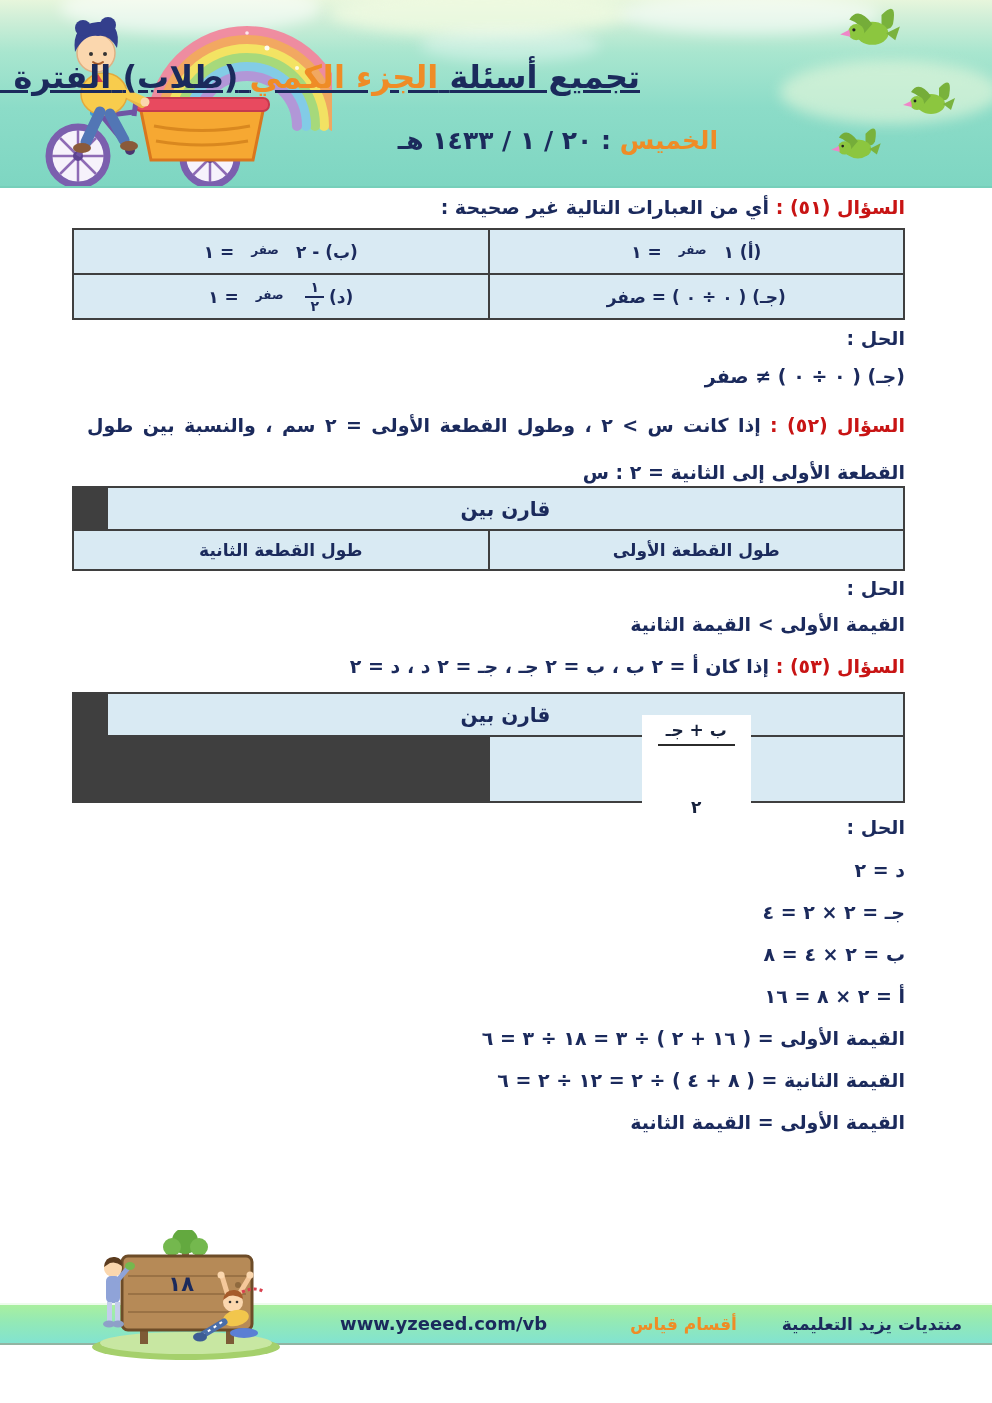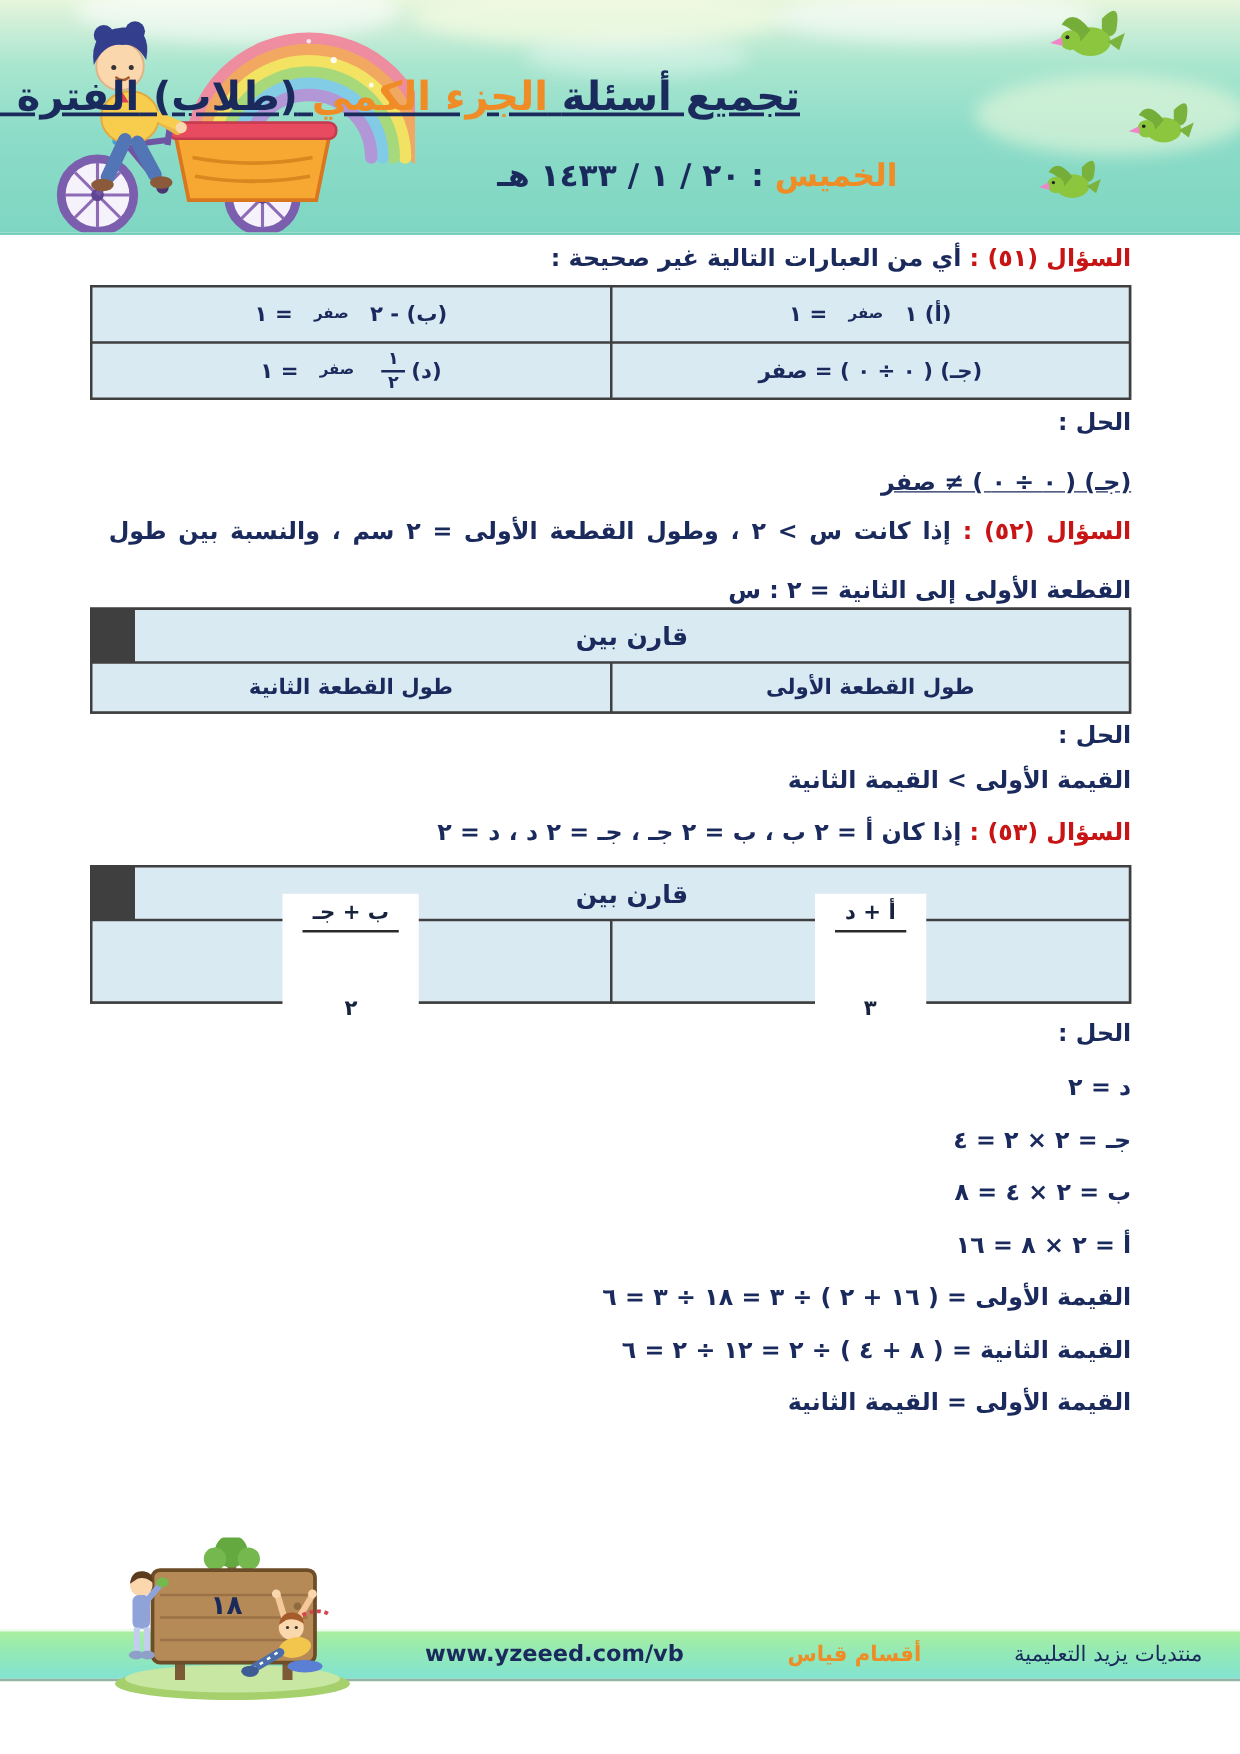--- a/index.html
+++ b/index.html
@@ -50,21 +50,21 @@
   .eq-box .n { border-bottom:2px solid #2b2b2b; padding:0 8px 3px; }
   .eq-box .d { padding-top:3px; }
 
   .sol-lines { position:absolute; right:87px; top:849px; text-align:right; }
   .sol-lines div { height:42px; line-height:42px; font-weight:bold; font-size:19px; color:#1b2a5c; white-space:nowrap; }
 
   
   .footer-strip { position:absolute; left:0; top:1303px; width:992px; height:42px;
     background:linear-gradient(180deg,#a9ef9f 0%,#93e9b6 45%,#82e3d0 100%);
     border-top:2px solid #eefcec; border-bottom:2px solid #92b4a2; }
-  .f-site { position:absolute; top:1303px; right:30px;  height:42px; line-height:42px; font-weight:normal; font-size:17px; color:#1b2a5c;text-align:center; }
+  .f-site { position:absolute; top:1303px; right:30px;  height:42px; line-height:42px; font-weight:bold; font-size:17px; color:#1b2a5c;text-align:center; }
   .f-sec  { position:absolute; top:1303px; left:630px;  height:42px; line-height:42px; font-weight:bold; font-size:17px; color:#ef8c26; }
   .f-url  { position:absolute; top:1303px; left:340px;  height:42px; line-height:42px; font-weight:bold; font-size:18px; color:#1b2a5c; direction:ltr; }
   .footer-art { position:absolute; left:86px; top:1230px; }
   .page-num { position:absolute; left:150px; top:1272px; width:44px; 
               font-weight:bold; font-size:21px; color:#1b2a5c; }
 </style>
 </head>
 <body>
 
 <div class="page">
@@ -213,21 +213,21 @@
       <span class="sfrac">
           <span class="n">١</span>
           <span class="d">٢</span>
         </span>
         <sup class="zero">صفر</sup>
       <span>= ١</span>
     </div>
   </div>
 
   <div class="line red" style="top:327px;">الحل :</div>
-  <div class="line" style="top:375px;text-decoration:underline;">(جـ) ( ٠ ÷ ٠ ) ≠ صفر</div>
+  <div class="line" style="top:365px;">(جـ) ( ٠ ÷ ٠ ) ≠ صفر</div>
 
   <div class="para" style="top:402px;">
     <span class="red">السؤال (٥٢) :</span>
     <span class="navy">إذا كانت س &gt; ٢ ، وطول القطعة الأولى = ٢ سم ، والنسبة بين طول القطعة الأولى إلى الثانية = ٢ : س</span>
   </div>
 
   <div class="qtable" id="table2" style="top:486px;">
     <div class="cell head">قارن بين</div>
     <div class="cell cell2">طول القطعة الأولى</div>
     <div class="cell cell2">طول القطعة الثانية</div>
@@ -236,26 +236,20 @@
   <div class="line red" style="top:577px;">الحل :</div>
   <div class="line" style="top:613px;">القيمة الأولى &gt; القيمة الثانية</div>
 
   <div class="line" style="top:655px;">
     <span class="red">السؤال (٥٣) :</span>
     <span class="navy">إذا كان أ = ٢ ب ، ب = ٢ جـ ، جـ = ٢ د ، د = ٢</span>
   </div>
 
   <div class="qtable" id="table3" style="top:692px;">
     <div class="cell head">قارن بين</div>
-    <div class="cell cell3">
-      <span class="eq-box">
-          <span class="n">أ + د</span>
-          <span class="d">٣</span>
-        </span>
-    </div>
     <div class="cell cell3">
       <span class="eq-box">
           <span class="n">ب + جـ</span>
           <span class="d">٢</span>
         </span>
     </div>
   </div>
 
   <div class="line red" style="top:816px;">الحل :</div>
 

